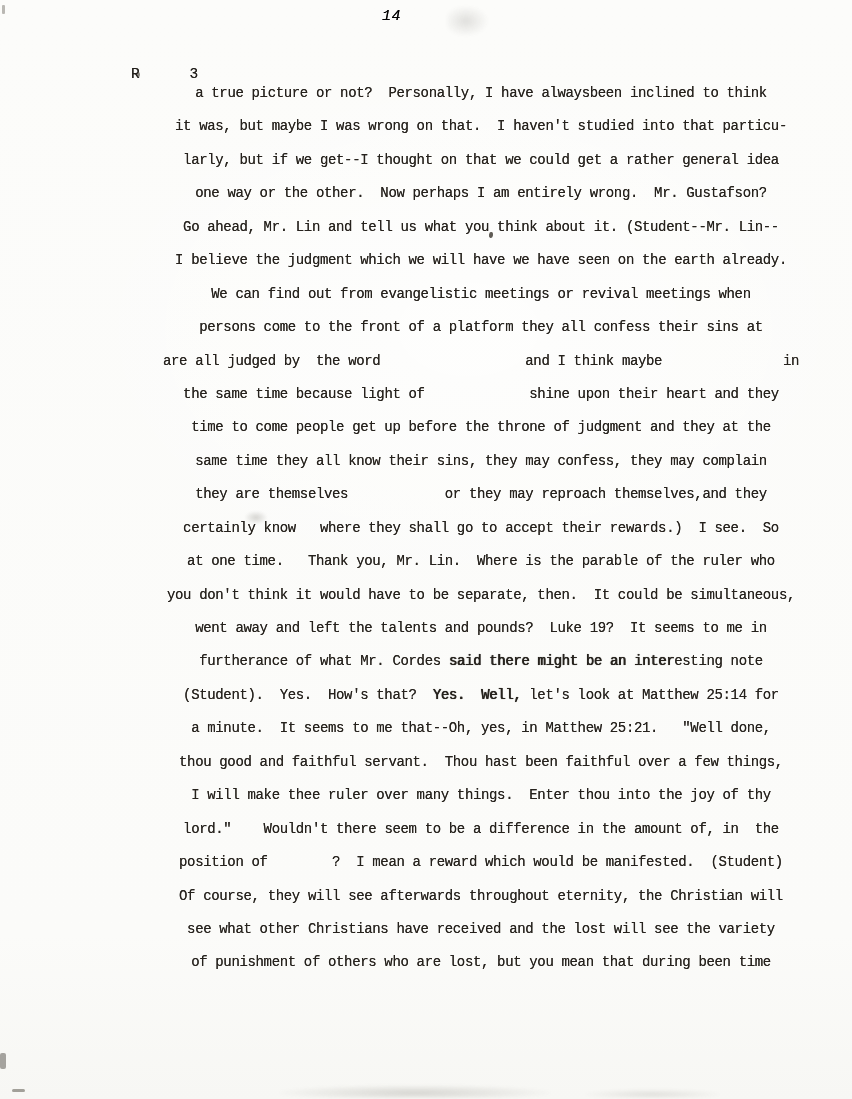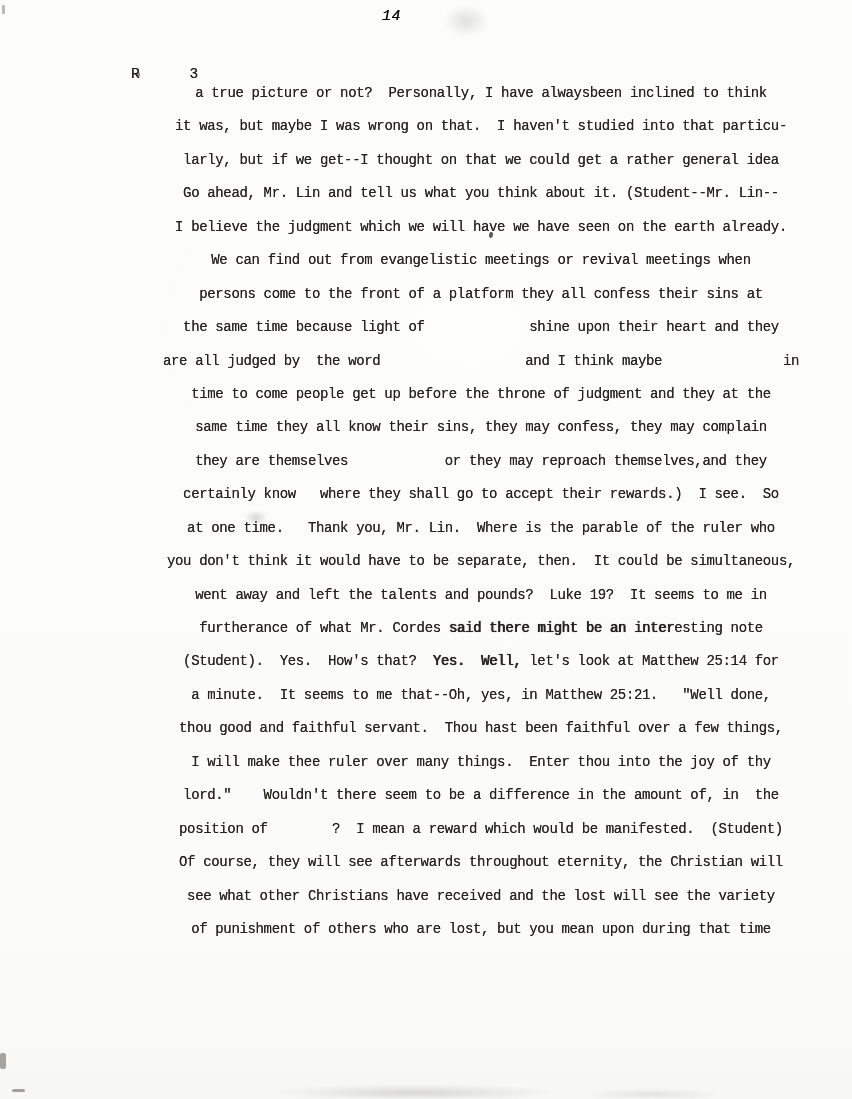--- a/index.html
+++ b/index.html
@@ -121,43 +121,44 @@
 <div class="paper"></div>
 
 <div class="page-number">14</div>
 
 <div class="header-annotation">R      3</div>
 
 <div class="document-body">
     <div class="typed-line"><span>a true picture or not?  Personally, I have alwaysbeen inclined to think</span></div>
     <div class="typed-line"><span>it was, but maybe I was wrong on that.  I haven't studied into that particu-</span></div>
     <div class="typed-line"><span>larly, but if we get--I thought on that we could get a rather general idea</span></div>
+    <div class="typed-line"><span>one way or the other.  Now perhaps I am entirely wrong.  Mr. Gustafson?</span></div>
     <div class="typed-line"><span>Go ahead, Mr. Lin and tell us what you think about it. (Student--Mr. Lin--</span></div>
     <div class="typed-line"><span>I believe the judgment which we will have we have seen on the earth already.</span></div>
     <div class="typed-line"><span>We can find out from evangelistic meetings or revival meetings when</span></div>
     <div class="typed-line"><span>persons come to the front of a platform they all confess their sins at</span></div>
+    <div class="typed-line"><span>are all judged by  the word                  and I think maybe               in</span></div>
     <div class="typed-line"><span>the same time because light of             shine upon their heart and they</span></div>
-    <div class="typed-line"><span>are all judged by  the word                  and I think maybe               in</span></div>
     <div class="typed-line"><span>time to come people get up before the throne of judgment and they at the</span></div>
     <div class="typed-line"><span>same time they all know their sins, they may confess, they may complain</span></div>
     <div class="typed-line"><span>they are themselves            or they may reproach themselves,and they</span></div>
     <div class="typed-line"><span>certainly know   where they shall go to accept their rewards.)  I see.  So</span></div>
     <div class="typed-line"><span>at one time.   Thank you, Mr. Lin.  Where is the parable of the ruler who</span></div>
     <div class="typed-line"><span>you don't think it would have to be separate, then.  It could be simultaneous,</span></div>
     <div class="typed-line"><span>went away and left the talents and pounds?  Luke 19?  It seems to me in</span></div>
     <div class="typed-line"><span>furtherance of what Mr. Cordes </span><span class="overstruck">said there might be an inter</span><span>esting note</span></div>
     <div class="typed-line"><span>(Student).  Yes.  How's that?  </span><span class="overstruck">Yes.  Well,</span><span> let's look at Matthew 25:14 for</span></div>
     <div class="typed-line"><span>a minute.  It seems to me that--Oh, yes, in Matthew 25:21.   "Well done,</span></div>
     <div class="typed-line"><span>thou good and faithful servant.  Thou hast been faithful over a few things,</span></div>
     <div class="typed-line"><span>I will make thee ruler over many things.  Enter thou into the joy of thy</span></div>
     <div class="typed-line"><span>lord."    Wouldn't there seem to be a difference in the amount of, in  the</span></div>
     <div class="typed-line"><span>position of        ?  I mean a reward which would be manifested.  (Student)</span></div>
     <div class="typed-line"><span>Of course, they will see afterwards throughout eternity, the Christian will</span></div>
     <div class="typed-line"><span>see what other Christians have received and the lost will see the variety</span></div>
-    <div class="typed-line"><span>of punishment of others who are lost, but you mean upon during that time</span></div>
+    <div class="typed-line"><span>of punishment of others who are lost, but you mean that during been time</span></div>
   </div>
 
 <div class="artifact smudge-top-right"></div>
 <div class="artifact dot-below-annotation"></div>
 <div class="artifact stray-apostrophe"></div>
 <div class="artifact strikeout-smudge"></div>
 <div class="artifact bottom-smudge-1"></div>
 <div class="artifact bottom-smudge-2"></div>
 <div class="artifact corner-mark"></div>
 <div class="artifact bottom-dash"></div>

